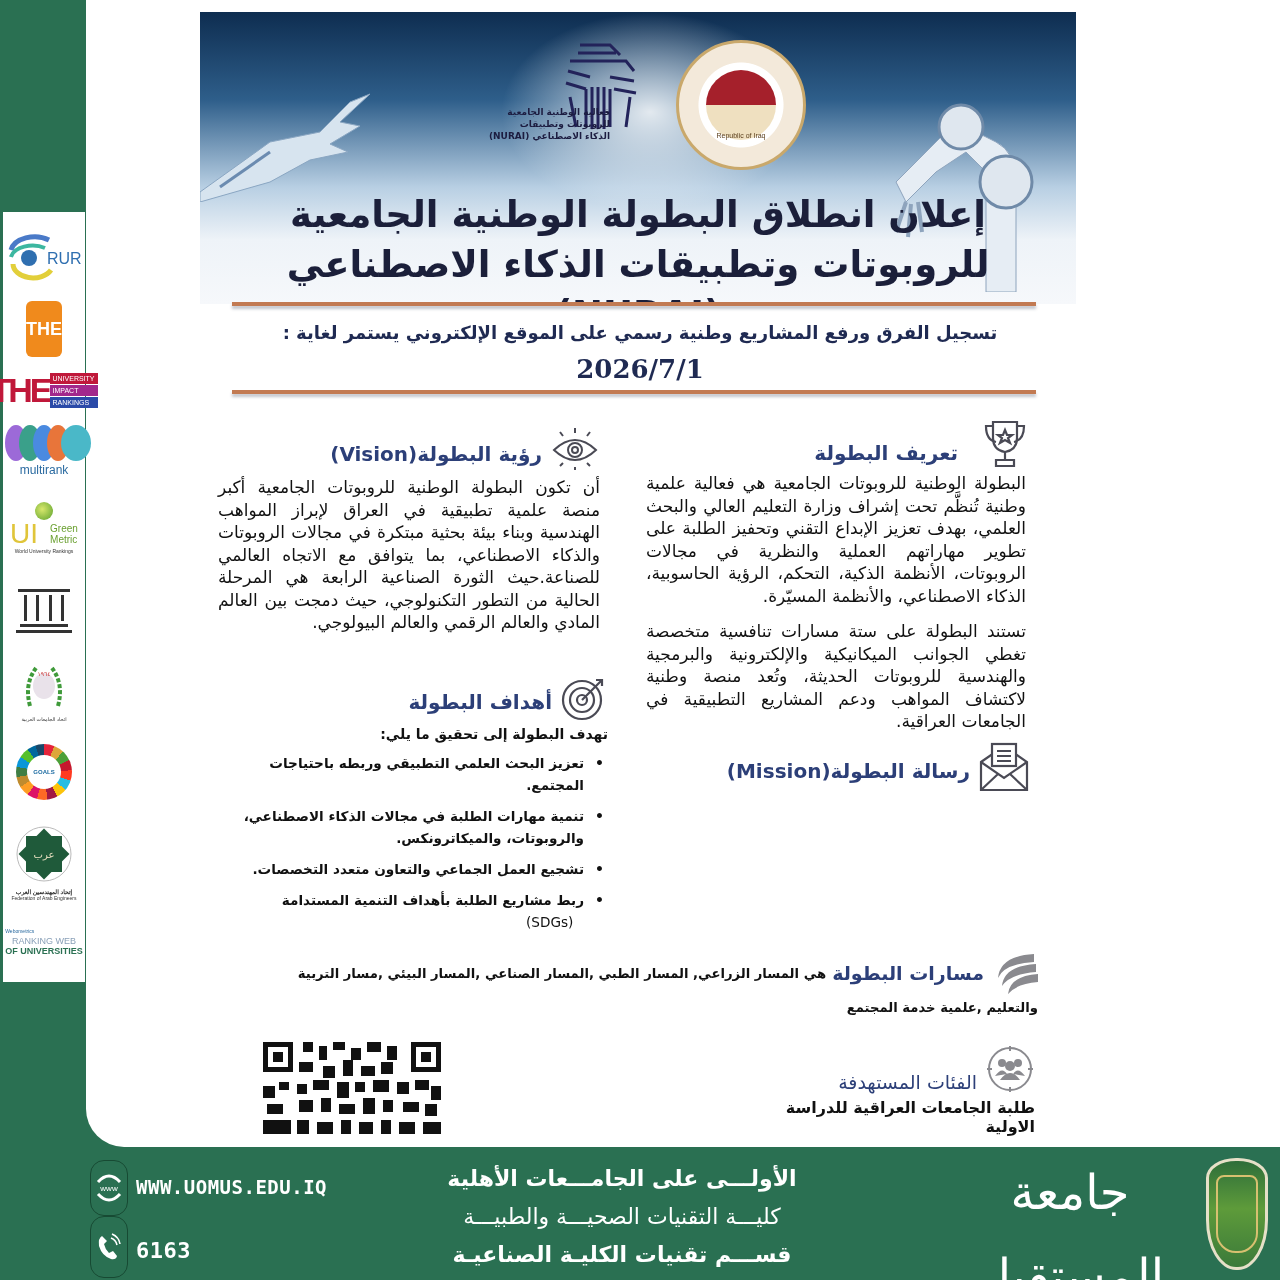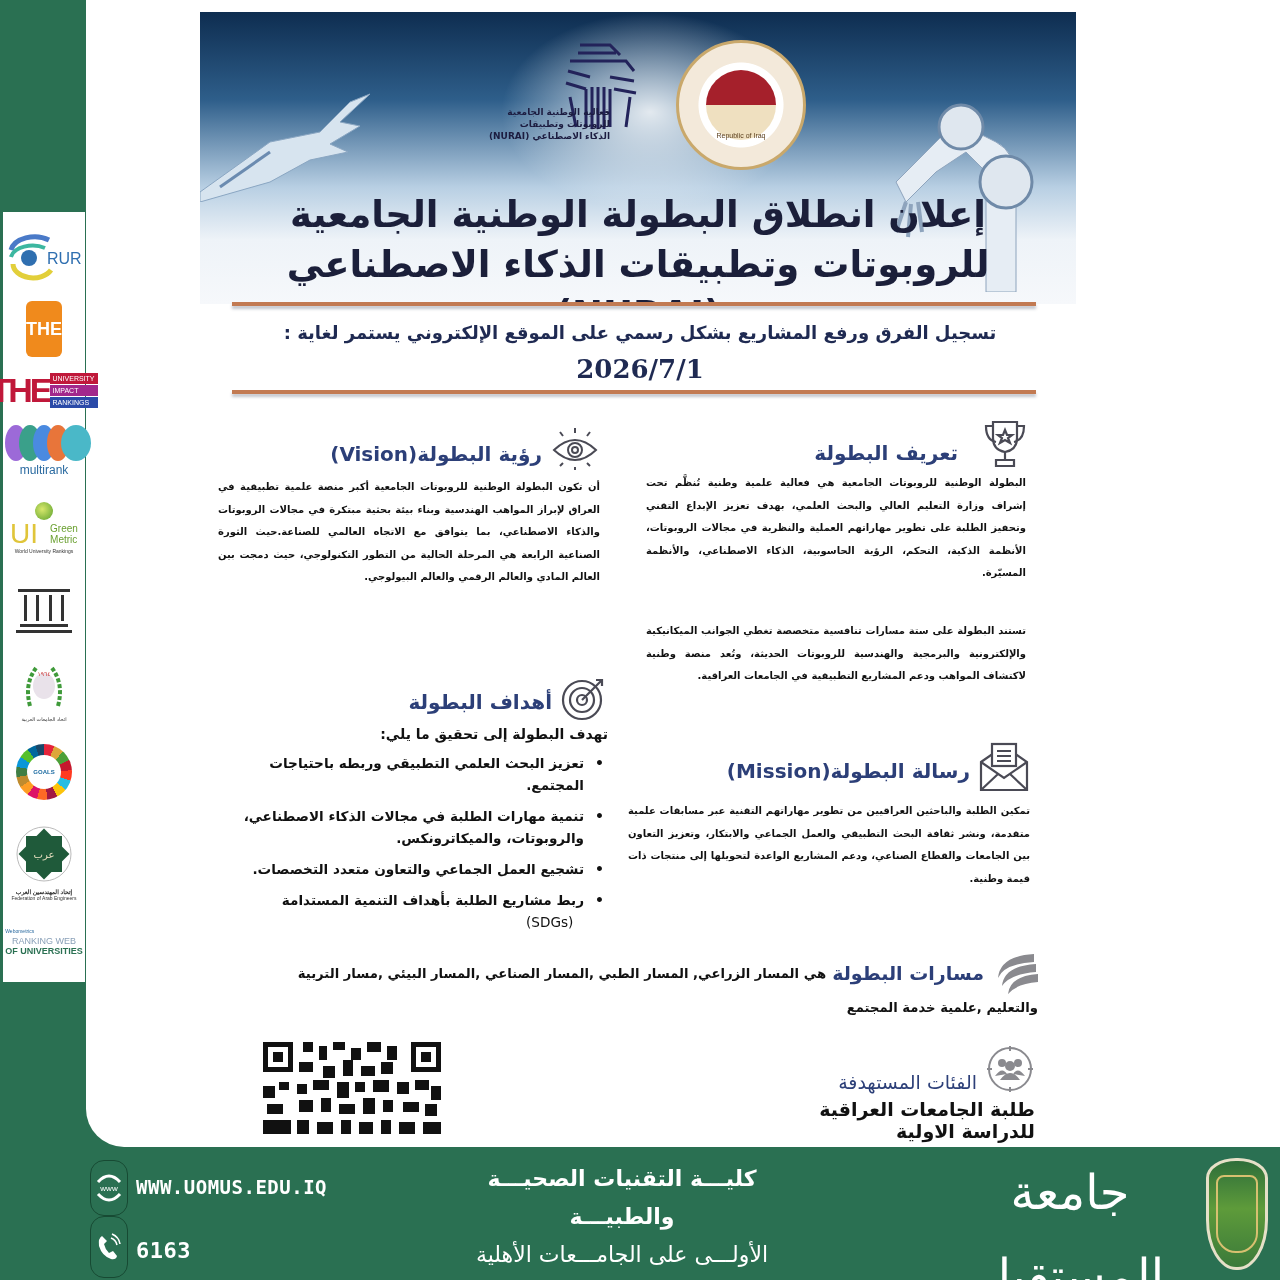--- a/index.html
+++ b/index.html
@@ -63,21 +63,21 @@
   .rule { position: absolute; height: 4px; background: #c27a52; box-shadow: 0 3px 3px rgba(80,90,110,0.35); }
   .rule-1 { left: 232px; top: 302px; width: 804px; }
   .rule-2 { left: 232px; top: 390px; width: 804px; }
 
   .reg-line { position: absolute; left: 220px; top: 322px; width: 840px; text-align: center; direction: rtl; color: #1f2a52; font-weight: bold; font-size: 18px; }
   .reg-date { position: absolute; left: 220px; top: 354px; width: 840px; text-align: center; color: #1f2a52; font-weight: bold; font-size: 26px; font-family: "DejaVu Serif", serif; }
 
   .section { position: absolute; direction: rtl; }
   .sec-head { display: flex; align-items: center; gap: 8px; direction: rtl; }
   .sec-title { color: #2c3f78; font-weight: bold; font-size: 20px; }
-  .sec-body { color: #111; font-weight: bold; font-size: 10px; line-height: 22.5px; text-align: justify; direction: rtl; margin-top: 6px; }
+  .sec-body { color: #111; font-weight: normal; font-size: 17px; line-height: 22.5px; text-align: justify; direction: rtl; margin-top: 6px; }
   .icon { color: #4a4a55; display: inline-flex; }
 
   .s-def { left: 646px; top: 418px; width: 380px; }
   .s-def .sec-head { margin-right: 0; }
   .s-def2 { left: 646px; top: 614px; width: 380px; }
   .s-vision { left: 218px; top: 426px; width: 382px; }
   .s-goals { left: 218px; top: 676px; width: 390px; }
   .s-mission { left: 628px; top: 740px; width: 402px; }
   .goals-intro { font-weight: bold; font-size: 14px; color: #111; margin-top: 4px; }
   .goals-list { list-style: none; margin-top: 10px; }
@@ -86,21 +86,21 @@
   .sdg-tag { font-weight: normal; display: block; text-align: left; direction: ltr; padding-left: 308px; }
 
   .s-tracks { left: 270px; top: 950px; width: 770px; }
   .tracks-line { display: flex; align-items: center; gap: 6px; direction: rtl; }
   .tracks-title { color: #2c3f78; font-weight: bold; font-size: 19px; white-space: nowrap; }
   .tracks-text { font-weight: bold; font-size: 13.2px; color: #111; white-space: nowrap; }
   .tracks-cont { font-weight: bold; font-size: 13.2px; color: #111; margin-top: 4px; padding-right: 2px; }
 
   .s-target { left: 740px; top: 1044px; width: 295px; }
   .target-title { color: #2c3f78; font-weight: normal; font-size: 19px; }
-  .target-text { font-weight: bold; font-size: 19px; color: #111; margin-top: 4px; }
+  .target-text { font-weight: bold; font-size: 16px; color: #111; margin-top: 4px; }
 
   .qr { position: absolute; left: 263px; top: 1042px; width: 178px; height: 92px; }
 
   
   .footer-contact { position: absolute; left: 90px; top: 1160px; width: 320px; }
   .pill { position: absolute; left: 0; width: 38px; border: 1px solid #174a33; border-radius: 14px; display: flex; align-items: center; justify-content: center; color: #fff; }
   .pill-www { top: 0; height: 56px; }
   .pill-phone { top: 56px; height: 62px; }
   .contact-text { position: absolute; left: 46px; color: #fff; font-weight: bold; font-family: "DejaVu Sans Mono", monospace; font-size: 19px; letter-spacing: 0.5px; }
   .ct-web { top: 16px; }
@@ -228,21 +228,21 @@
     <div class="seal-inner"></div>
     <div class="seal-text">Republic of Iraq</div>
   </div>
   <div class="banner-title">
     <div>إعلان انطلاق البطولة الوطنية الجامعية</div>
     <div>للروبوتات وتطبيقات الذكاء الاصطناعي (NURAI)</div>
   </div>
 </div>
 
 <div class="rule rule-1"></div>
-<div class="reg-line">تسجيل الفرق ورفع المشاريع بشكل رسمي على الموقع الإلكتروني يستمر لغاية :</div>
+<div class="reg-line">تسجيل الفرق ورفع المشاريع وطنية رسمي على الموقع الإلكتروني يستمر لغاية :</div>
 <div class="reg-date">2026/7/1</div>
 <div class="rule rule-2"></div>
 
 <div class="section s-def">
   <div class="sec-head" style="padding-right:0;">
     <span class="icon" style="order:0;margin-right:-2px;">
       <svg width="46" height="52" viewBox="0 0 46 52" fill="none" stroke="#4a4a55" stroke-width="2.2">
         <path d="M11 4 H35 V20 Q35 32 23 34 Q11 32 11 20 Z"></path>
         <path d="M11 8 H4 Q4 22 14 24 M35 8 H42 Q42 22 32 24"></path>
         <path d="M23 34 V42 M14 42 H32 V48 H14 Z"></path>
@@ -298,21 +298,20 @@
     <span class="icon">
       <svg width="52" height="54" viewBox="0 0 52 54" fill="none" stroke="#4a4a55" stroke-width="2.2">
         <path d="M3 22 L26 6 L49 22 V50 H3 Z"></path>
         <path d="M3 22 L26 38 L49 22 M3 50 L20 34 M49 50 L32 34"></path>
         <rect x="14" y="4" width="24" height="22" fill="#fff"></rect>
         <path d="M19 11 H33 M19 16 H33 M19 21 H33"></path>
       </svg>
     </span>
     <span class="sec-title" style="margin-top:8px;">رسالة البطولة(Mission)</span>
   </div>
-  <p class="sec-body">تمكين الطلبة والباحثين العراقيين من تطوير مهاراتهم التقنية عبر مسابقات علمية متقدمة، ونشر ثقافة البحث التطبيقي والعمل الجماعي والابتكار، وتعزيز التعاون بين الجامعات والقطاع الصناعي، ودعم المشاريع الواعدة لتحويلها إلى منتجات ذات قيمة وطنية.</p>
 </div>
 
 <div class="section s-tracks">
   <div class="tracks-line">
     <span class="icon">
       <svg width="50" height="46" viewBox="0 0 50 46" fill="#8a8a8f">
         <path d="M44 4 Q10 6 8 28 Q14 14 44 12 Z"></path>
         <path d="M46 14 Q14 16 12 36 Q20 24 46 22 Z"></path>
         <path d="M48 24 Q20 26 18 44 Q26 34 48 32 Z"></path>
       </svg>
@@ -402,22 +401,22 @@
   <div class="pill pill-phone">
     <svg width="26" height="30" viewBox="0 0 26 30">
       <path d="M6 4 Q2 6 3 14 Q6 24 15 27 Q20 28 21 24 L17 19 L13 21 Q9 17 8 12 L11 9 Z" fill="#fff"></path>
       <path d="M15 6 Q20 8 21 13 M16 2 Q23 5 24 12" stroke="#fff" stroke-width="1.6" fill="none"></path>
     </svg>
   </div>
   <div class="contact-text ct-phone">6163</div>
 </div>
 
 <div class="footer-arabic">
+  <div>الأولـــى على الجامـــعات الأهلية</div>
   <div>كليـــة التقنيات الصحيـــة والطبيـــة</div>
-  <div>الأولـــى على الجامـــعات الأهلية</div>
   <div>قســـم تقنيات الكليـة الصناعيـة</div>
 </div>
 
 <div class="uni-name">
   <div class="uni-ar">جامعة المستقبل</div>
 
 </div>
 <div class="shield">
     <div class="shield-inner"></div>
   </div>

